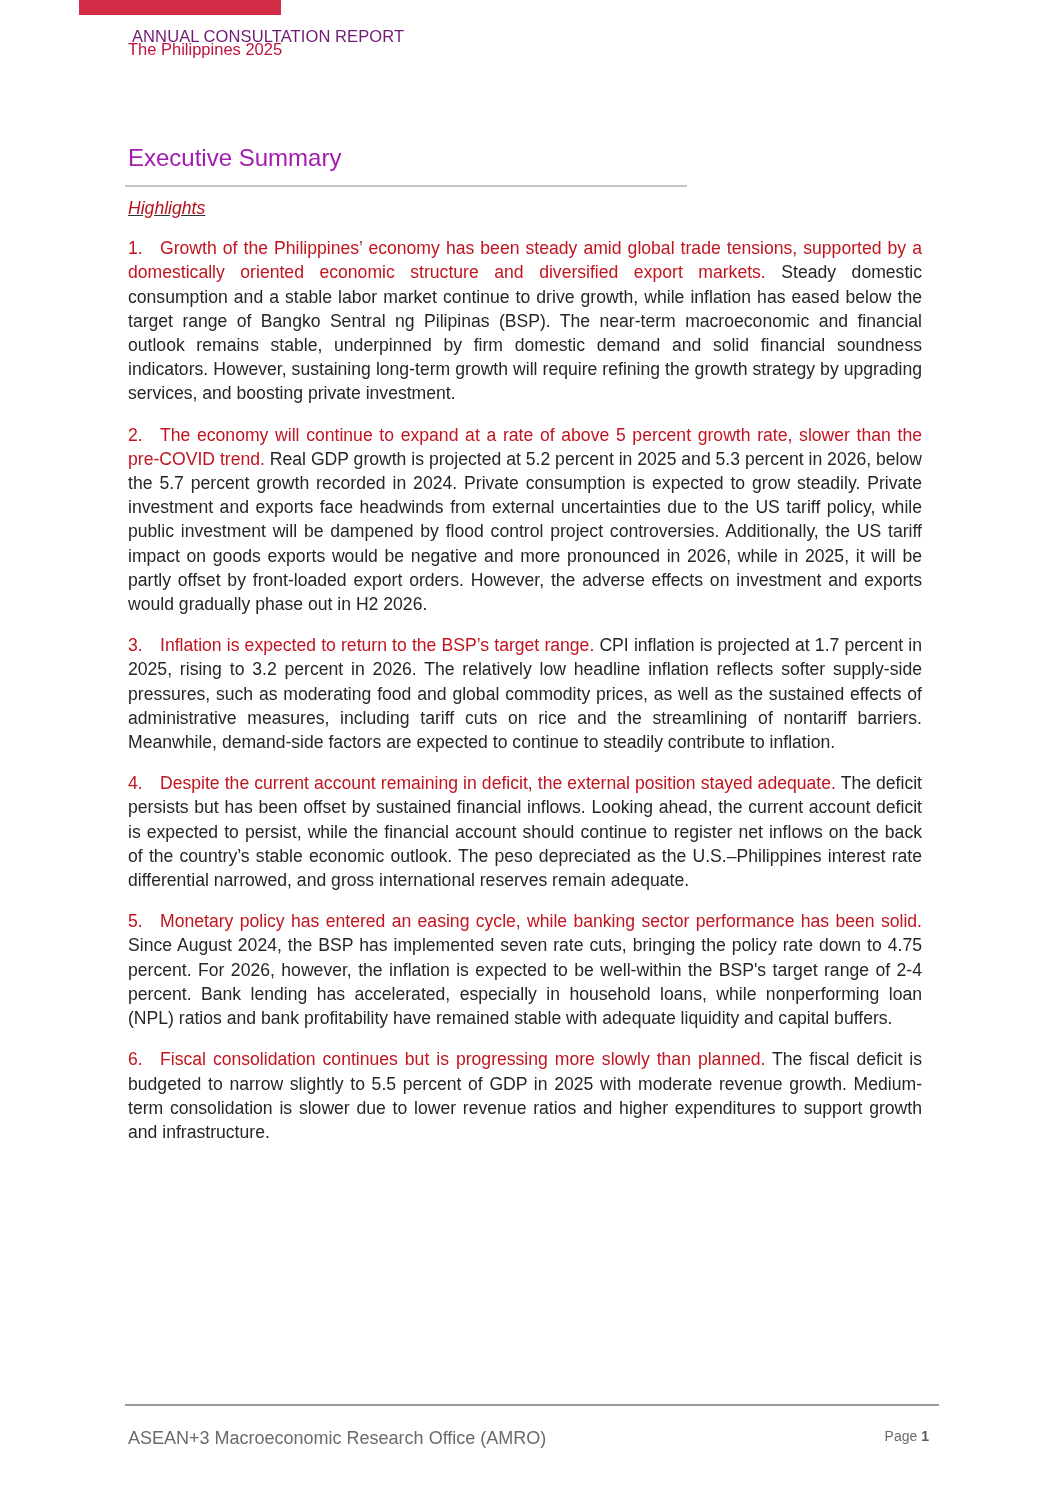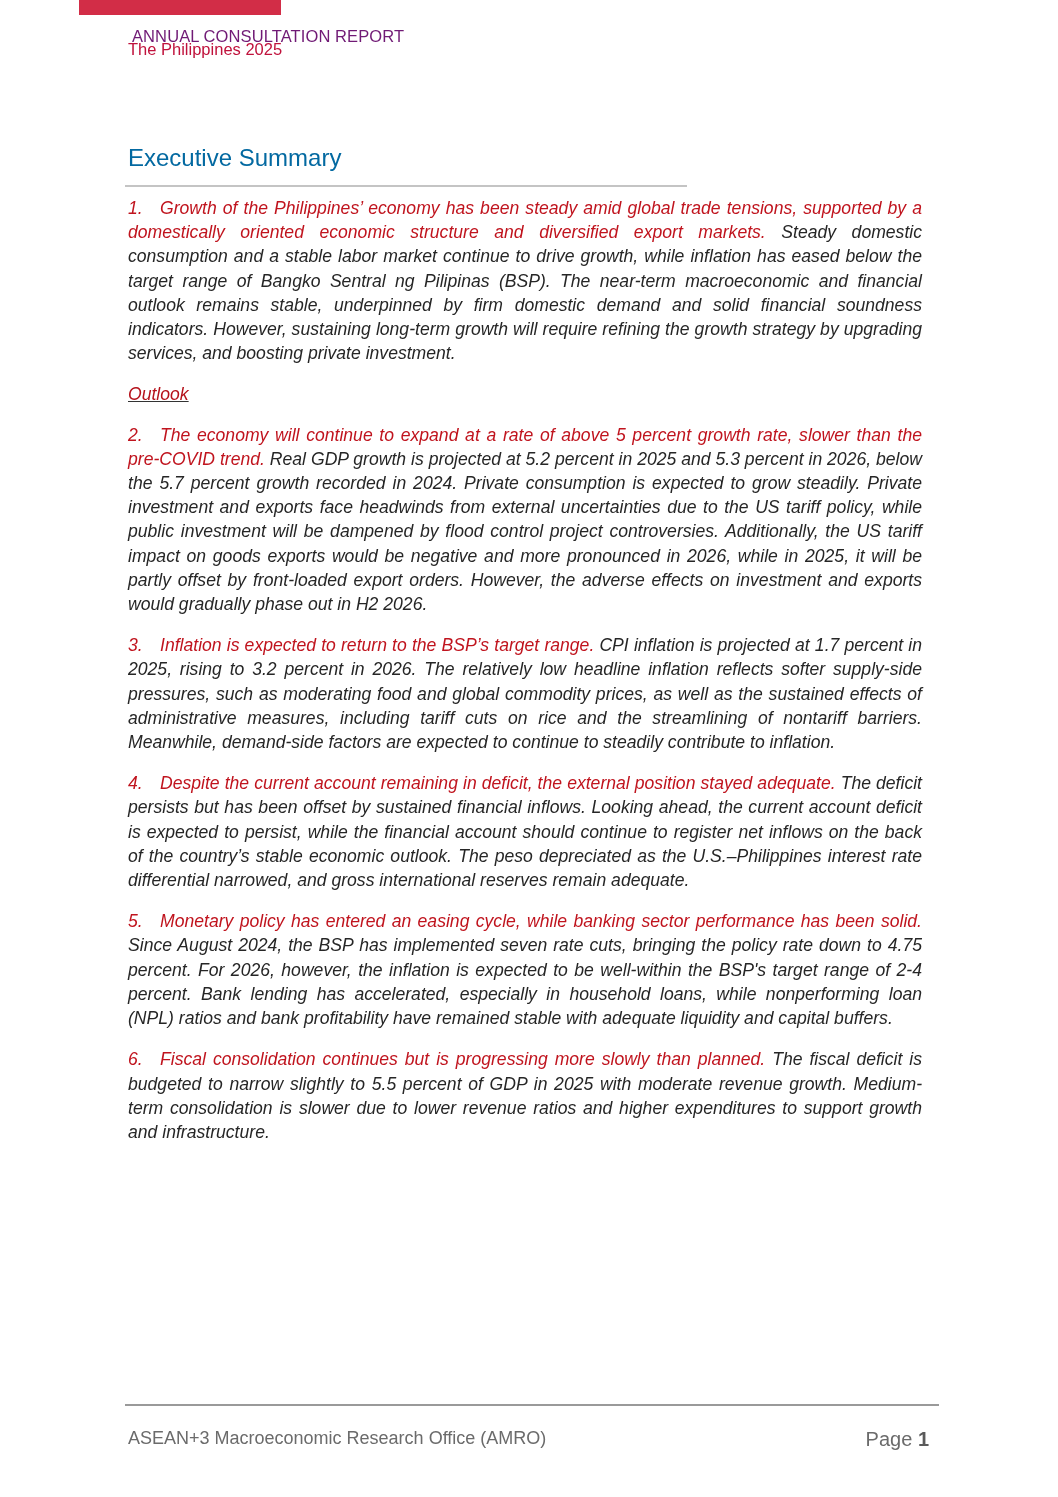--- a/index.html
+++ b/index.html
@@ -35,21 +35,21 @@
       left: 128px;
       top: 40px;
       font-size: 16.5px;
       color: #c0123c;
     }
     .section-title {
       position: absolute;
       left: 128px;
       top: 144px;
       font-size: 24px;
-      color: #0369a1;
+      color: #a21caf;
     }
     .title-rule {
       position: absolute;
       left: 125px;
       top: 185px;
       width: 562px;
       height: 2px;
       background: #c4c4c4;
     }
     .content {
@@ -65,21 +65,20 @@
       margin: 0 0 16px 0;
       font-style: italic;
       color: #b5121b;
       text-decoration: underline;
       text-decoration-color: #333333;
     }
     .para {
       margin: 0 15px 17px 0;
       text-align: justify;
       color: #262626;
-      font-style: italic;
     }
     .para .lead {
       color: #c0141e;
     }
     .para .num {
       color: #c0141e;
       display: inline-block;
       width: 32px;
     }
     .footer-rule {
@@ -94,45 +93,45 @@
       position: absolute;
       left: 128px;
       top: 1428px;
       font-size: 18px;
       color: #6b6b6b;
     }
     .footer-right {
       position: absolute;
       right: 129px;
       top: 1428px;
-      font-size: 20px;
+      font-size: 14px;
       color: #6b6b6b;
     }
     .footer-right .pnum {
       font-weight: bold;
       color: #5a5a5a;
     }
   </style>
 </head>
 <body>
 
 <div class="top-bar" style="background: rgb(210, 45, 71);"></div>
 <div class="header-line1">ANNUAL CONSULTATION REPORT</div>
 <div class="header-line2">The Philippines 2025</div>
 
 <div class="section-title">Executive Summary</div>
 <div class="title-rule"></div>
 
 <div class="content">
+  <div class="subhead">
+    <span>Highlights</span>
+  </div>
 
   <p class="para"><span class="lead"><span class="num">1.</span><span>Growth of the Philippines’ economy has been steady amid global trade tensions, supported by a domestically oriented economic structure and diversified export markets.</span></span><span> Steady domestic consumption and a stable labor market continue to drive growth, while inflation has eased below the target range of Bangko Sentral ng Pilipinas (BSP). The near-term macroeconomic and financial outlook remains stable, underpinned by firm domestic demand and solid financial soundness indicators. However, sustaining long-term growth will require refining the growth strategy by upgrading services, and boosting private investment.</span></p>
 
-  <div class="subhead">
-    <span>Outlook</span>
-  </div>
 
   <p class="para"><span class="lead"><span class="num">2.</span><span>The economy will continue to expand at a rate of above 5 percent growth rate, slower than the pre-COVID trend.</span></span><span> Real GDP growth is projected at 5.2 percent in 2025 and 5.3 percent in 2026, below the 5.7 percent growth recorded in 2024. Private consumption is expected to grow steadily. Private investment and exports face headwinds from external uncertainties due to the US tariff policy, while public investment will be dampened by flood control project controversies. Additionally, the US tariff impact on goods exports would be negative and more pronounced in 2026, while in 2025, it will be partly offset by front-loaded export orders. However, the adverse effects on investment and exports would gradually phase out in H2 2026.</span></p>
 
   <p class="para"><span class="lead"><span class="num">3.</span><span>Inflation is expected to return to the BSP’s target range.</span></span><span> CPI inflation is projected at 1.7 percent in 2025, rising to 3.2 percent in 2026. The relatively low headline inflation reflects softer supply-side pressures, such as moderating food and global commodity prices, as well as the sustained effects of administrative measures, including tariff cuts on rice and the streamlining of nontariff barriers. Meanwhile, demand-side factors are expected to continue to steadily contribute to inflation.</span></p>
 
   <p class="para"><span class="lead"><span class="num">4.</span><span>Despite the current account remaining in deficit, the external position stayed adequate.</span></span><span> The deficit persists but has been offset by sustained financial inflows. Looking ahead, the current account deficit is expected to persist, while the financial account should continue to register net inflows on the back of the country’s stable economic outlook. The peso depreciated as the U.S.–Philippines interest rate differential narrowed, and gross international reserves remain adequate.</span></p>
 
   <p class="para"><span class="lead"><span class="num">5.</span><span>Monetary policy has entered an easing cycle, while banking sector performance has been solid.</span></span><span> Since August 2024, the BSP has implemented seven rate cuts, bringing the policy rate down to 4.75 percent. For 2026, however, the inflation is expected to be well-within the BSP's target range of 2-4 percent. Bank lending has accelerated, especially in household loans, while nonperforming loan (NPL) ratios and bank profitability have remained stable with adequate liquidity and capital buffers.</span></p>
 
   <p class="para"><span class="lead"><span class="num">6.</span><span>Fiscal consolidation continues but is progressing more slowly than planned.</span></span><span> The fiscal deficit is budgeted to narrow slightly to 5.5 percent of GDP in 2025 with moderate revenue growth. Medium-term consolidation is slower due to lower revenue ratios and higher expenditures to support growth and infrastructure.</span></p>

